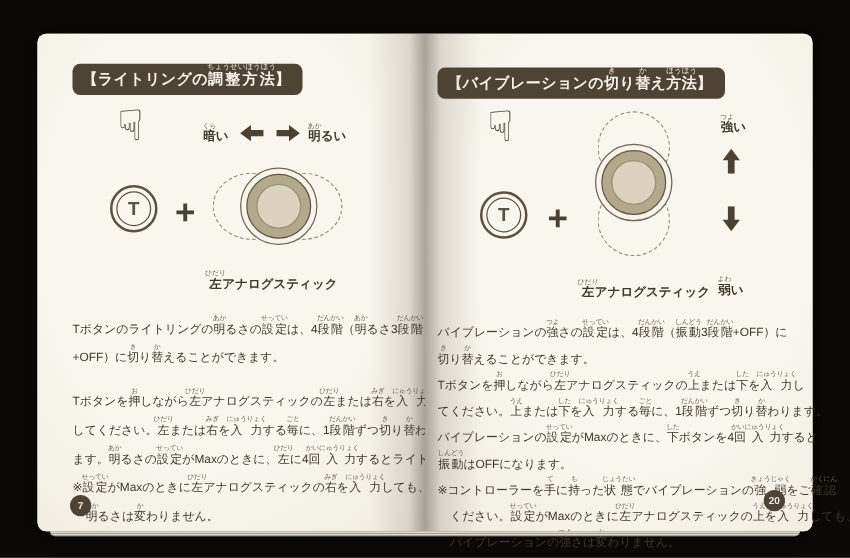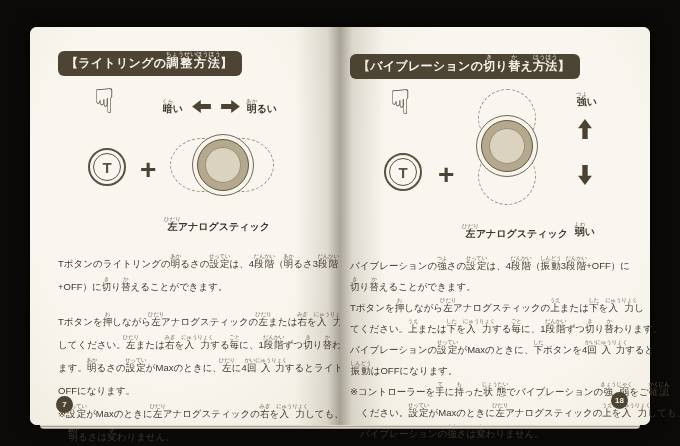--- a/index.html
+++ b/index.html
@@ -100,21 +100,20 @@
         </div>
 
         <div class="para" style="margin-top:14px;">
           <div class="line">Tボタンのライトリングの<ruby>明<rt>あか</rt></ruby>るさの<ruby>設定<rt>せってい</rt></ruby>は、4<ruby>段階<rt>だんかい</rt></ruby>（<ruby>明<rt>あか</rt></ruby>るさ3<ruby>段階<rt>だんかい</rt></ruby></div>
           <div class="line">+OFF）に<ruby>切<rt>き</rt></ruby>り<ruby>替<rt>か</rt></ruby>えることができます。</div>
         </div>
         <div class="para" style="margin-top:12px;">
           <div class="line">Tボタンを<ruby>押<rt>お</rt></ruby>しながら<ruby>左<rt>ひだり</rt></ruby>アナログスティックの<ruby>左<rt>ひだり</rt></ruby>または<ruby>右<rt>みぎ</rt></ruby>を<ruby>入力<rt>にゅうりょく</rt></ruby></div>
           <div class="line">してください。<ruby>左<rt>ひだり</rt></ruby>または<ruby>右<rt>みぎ</rt></ruby>を<ruby>入力<rt>にゅうりょく</rt></ruby>する<ruby>毎<rt>ごと</rt></ruby>に、1<ruby>段階<rt>だんかい</rt></ruby>ずつ<ruby>切<rt>き</rt></ruby>り<ruby>替<rt>か</rt></ruby>わり</div>
           <div class="line">ます。<ruby>明<rt>あか</rt></ruby>るさの<ruby>設定<rt>せってい</rt></ruby>がMaxのときに、<ruby>左<rt>ひだり</rt></ruby>に4<ruby>回入力<rt>かいにゅうりょく</rt></ruby>するとライトは</div>
-          <div class="line">OFFになります。</div>
         </div>
         <div class="para" style="margin-top:0px;">
           <div class="line">※<ruby>設定<rt>せってい</rt></ruby>がMaxのときに<ruby>左<rt>ひだり</rt></ruby>アナログスティックの<ruby>右<rt>みぎ</rt></ruby>を<ruby>入力<rt>にゅうりょく</rt></ruby>しても、</div>
           <div class="line indent"><ruby>明<rt>あか</rt></ruby>るさは<ruby>変<rt>か</rt></ruby>わりません。</div>
         </div>
 
         <span class="pnum pnum-left">7</span>
       </div>
     </div>
 
@@ -166,19 +165,19 @@
         <div class="para">
           <div class="line">バイブレーションの<ruby>設定<rt>せってい</rt></ruby>がMaxのときに、<ruby>下<rt>した</rt></ruby>ボタンを4<ruby>回入力<rt>かいにゅうりょく</rt></ruby>すると</div>
           <div class="line"><ruby>振動<rt>しんどう</rt></ruby>はOFFになります。</div>
         </div>
         <div class="para">
           <div class="line">※コントローラーを<ruby>手<rt>て</rt></ruby>に<ruby>持<rt>も</rt></ruby>った<ruby>状態<rt>じょうたい</rt></ruby>でバイブレーションの<ruby>強弱<rt>きょうじゃく</rt></ruby>をご<ruby>確認<rt>かくにん</rt></ruby></div>
           <div class="line indent">ください。<ruby>設定<rt>せってい</rt></ruby>がMaxのときに<ruby>左<rt>ひだり</rt></ruby>アナログスティックの<ruby>上<rt>うえ</rt></ruby>を<ruby>入力<rt>にゅうりょく</rt></ruby>しても、</div>
           <div class="line indent">バイブレーションの<ruby>強<rt>つよ</rt></ruby>さは<ruby>変<rt>か</rt></ruby>わりません。</div>
         </div>
 
-        <span class="pnum pnum-right">18</span>
+        <span class="pnum pnum-right">20</span>
       </div>
     </div>
 
     <div class="gutter"></div>
   </div>
 </div>
 
 </body></html>

